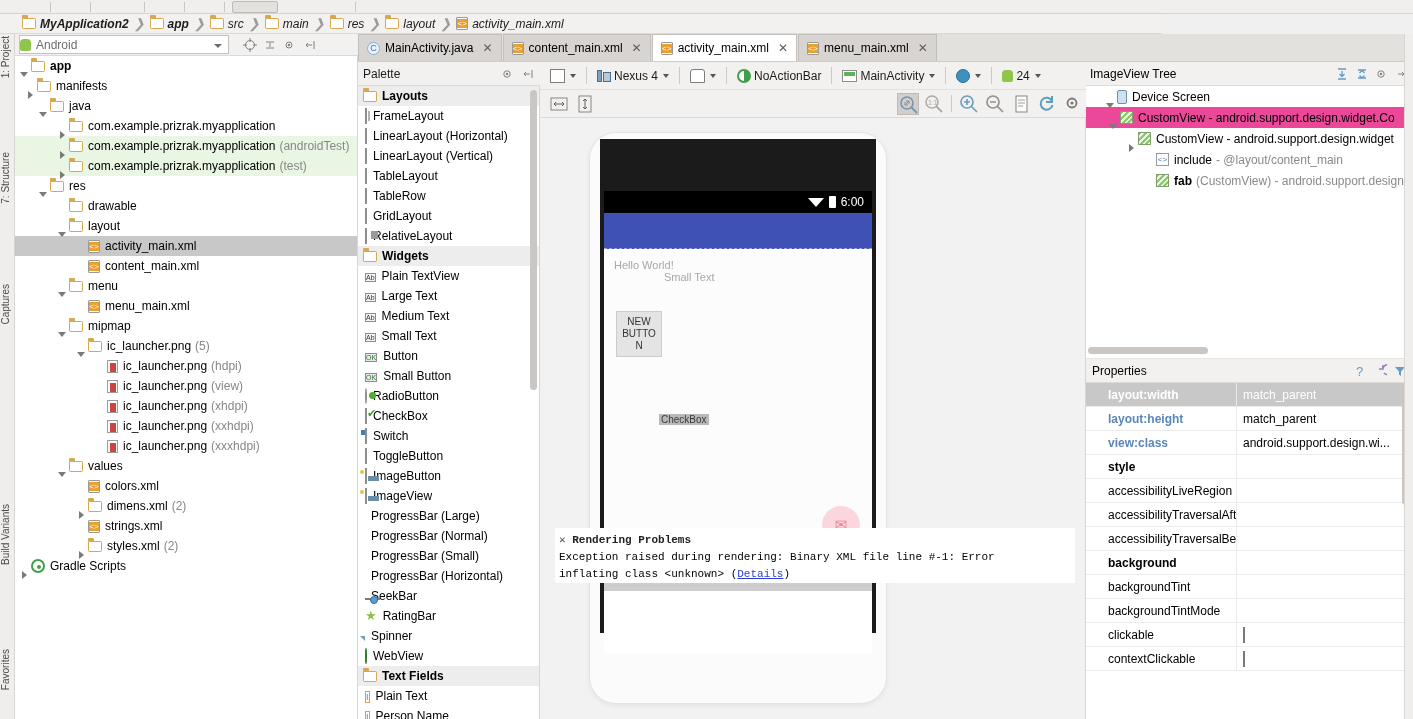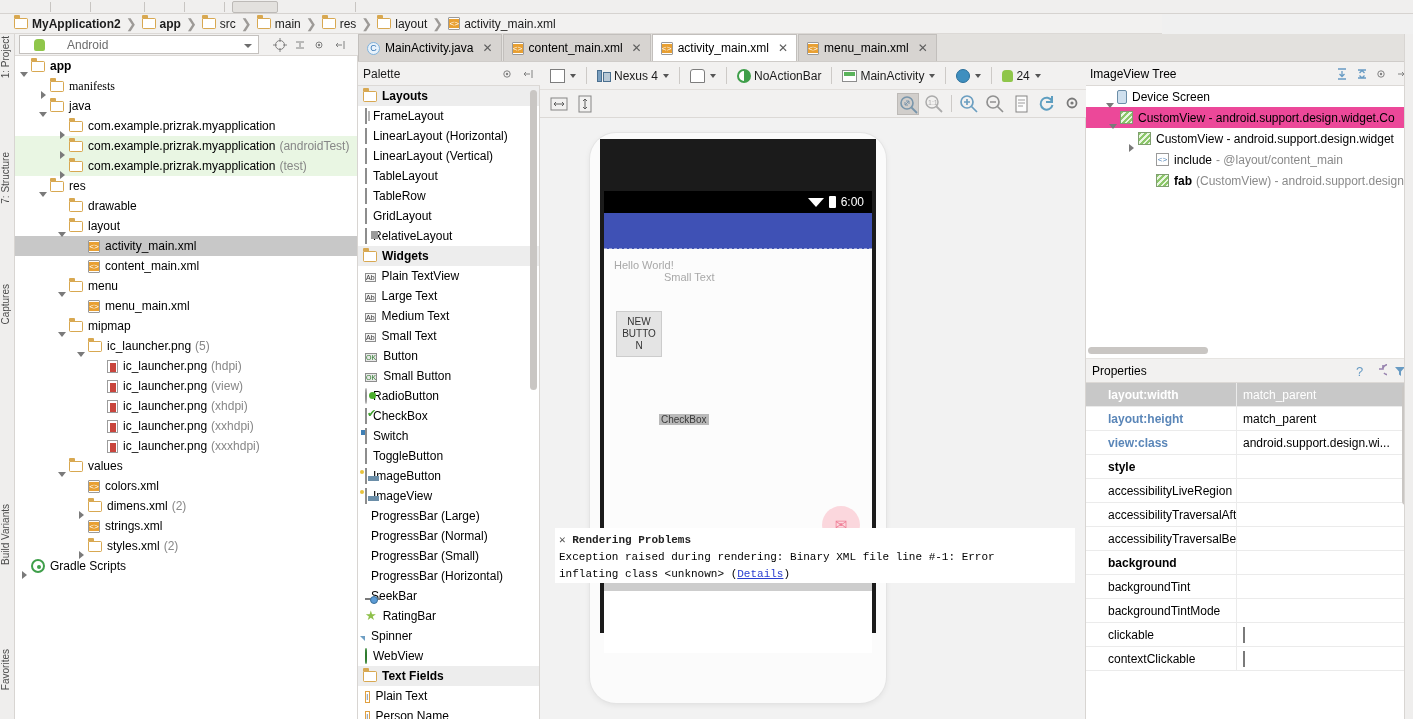--- a/index.html
+++ b/index.html
@@ -21,21 +21,21 @@
     overflow: hidden;
   }
   .tb-ico { width: 11px; height: 10px; opacity: .72; position: relative; }
   .tb-sep { width: 1px; height: 10px; background: #c8c5c2; margin: 0 4px; }
   .tb-run { width: 46px; height: 12px; border: 1px solid #bdbab7; background: #e3e1de; border-radius: 2px; }
 
   
   .breadcrumb {
     position: absolute; left: 0; top: 14px; width: 1162px; height: 20px;
     background: #f2f1f0; border-bottom: 1px solid #dcd9d6;
-    display: flex; align-items: center; padding-left: 12px;
+    display: flex; align-items: center; padding-left: 20px; font-style: italic;
   }
   .crumb { display: flex; align-items: center; height: 20px; padding: 0 2px; }
   .crumb .cl { margin-left: 4px; font-size: 12px; color: #1c1c1c; }
   .crumb.bold .cl { font-weight: bold; }
   .crumb-sep { color: #9d9a97; margin: 0 3px; font-size: 13px; }
 
   
   .ico { display: inline-block; position: relative; flex: none; }
   .folder { width: 14px; height: 11px; background: #d8a851; border-radius: 1px 2px 2px 2px; }
   .folder::before { content:""; position:absolute; left:0; top:-3px; width:6px; height:3px; background:#d8a851; border-radius:1px 1px 0 0; }
@@ -58,22 +58,22 @@
   }
   .vtab { position:absolute; left:0; width:15px; writing-mode: vertical-rl; transform: rotate(180deg);
     font-size: 10px; color:#4b4b4b; white-space: nowrap; text-align:center; }
 
   
   .proj-header {
     position: absolute; left: 15px; top: 34px; width: 343px; height: 22px;
     background: #f2f1f0; border-bottom: 1px solid #dcd9d6;
     display: flex; align-items: center; padding: 0 4px;
   }
-  .proj-combo { display:flex; align-items:center; gap:22px; width: 240px; height: 19px;
-    background:#fff; border:1px solid #c4c1be; padding-left:14px; position:relative; }
+  .proj-combo { display:flex; align-items:center; gap:5px; width: 210px; height: 19px;
+    background:#fff; border:1px solid #c4c1be; padding-left:0; position:relative; }
   .proj-combo .lbl { color:#6d6d6d; font-size:12px; }
   .caret-dn { width:0;height:0;border-left:4px solid transparent;border-right:4px solid transparent;border-top:4px solid #6d6d6d; }
   .hdr-ico { width:14px; height:14px; margin-left:6px; opacity:.75; position:relative; }
   .proj-tree {
     position: absolute; left: 15px; top: 56px; width: 343px; height: 663px;
     background: #fff; overflow: hidden; border-right:1px solid #d8d5d2;
   }
   .trow { display:flex; align-items:center; height:20px; padding-left:4px; white-space:nowrap; font-size:12px; }
   .trow.sel { background:#c8c8c8; }
   .trow.test { background:#e9f6e3; }
@@ -358,21 +358,21 @@
   </div>
 
   <div class="proj-tree" id="projtree">
       <div class="trow" style="padding-left: 4px;">
         <span class="arrow d"></span>
         <span class="ico folder dot">
           <i class="mk"></i>
         </span>
         <span class="tlabel b">app</span>
       </div>
-      <div class="trow" style="padding-left: 23px; font-family: Liberation Serif, serif;">
+      <div class="trow" style="padding-left: 10px;">
         <span class="arrow r"></span>
         <span class="ico folder plain"></span>
         <span class="tlabel">manifests</span>
       </div>
       <div class="trow" style="padding-left: 23px;">
         <span class="arrow d"></span>
         <span class="ico folder plain"></span>
         <span class="tlabel">java</span>
       </div>
       <div class="trow" style="padding-left: 42px;">

